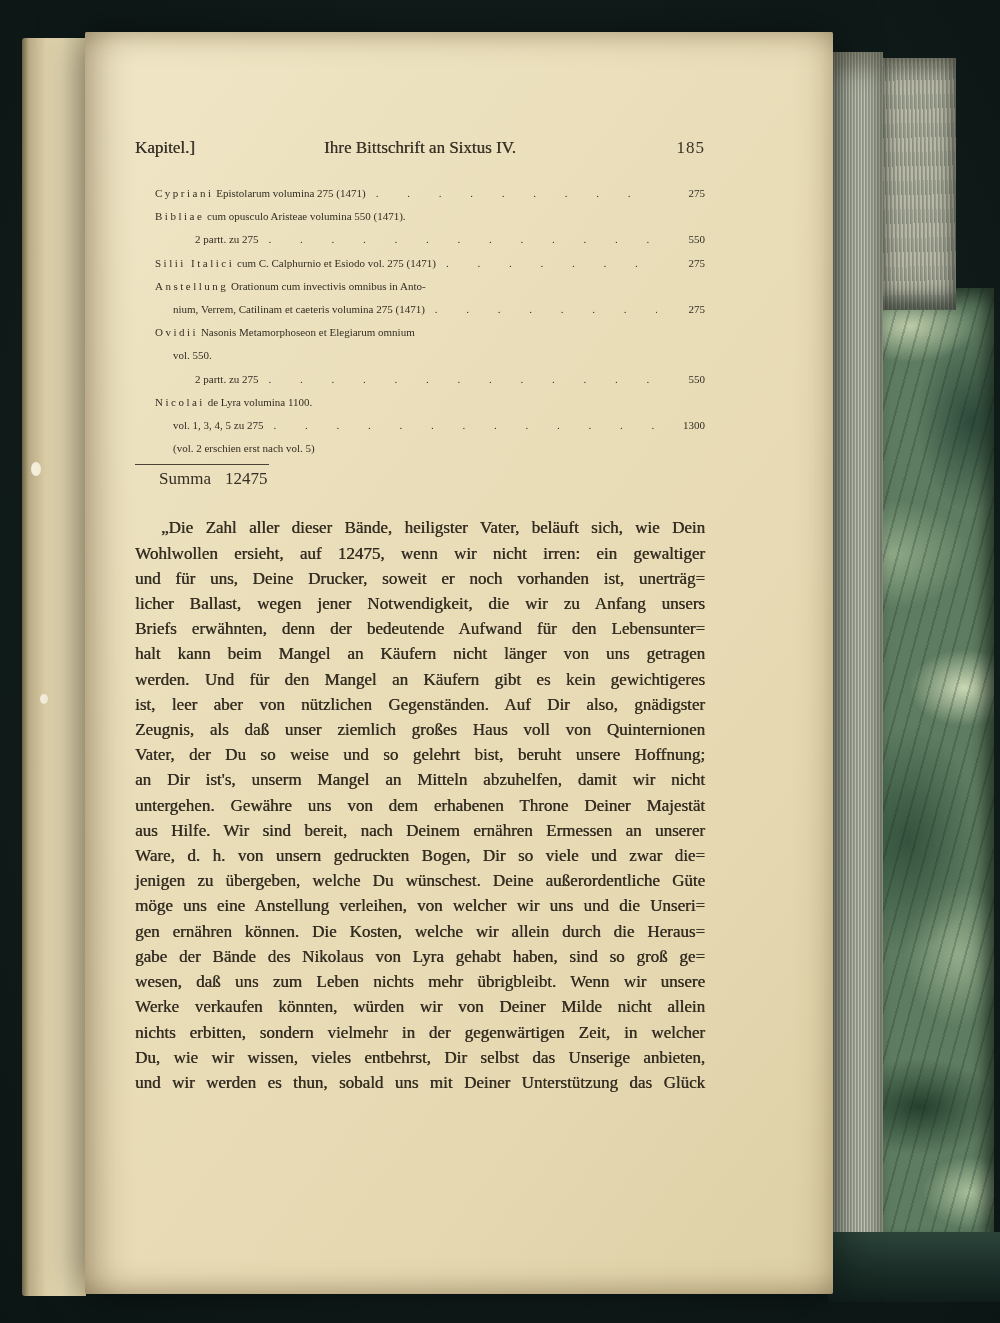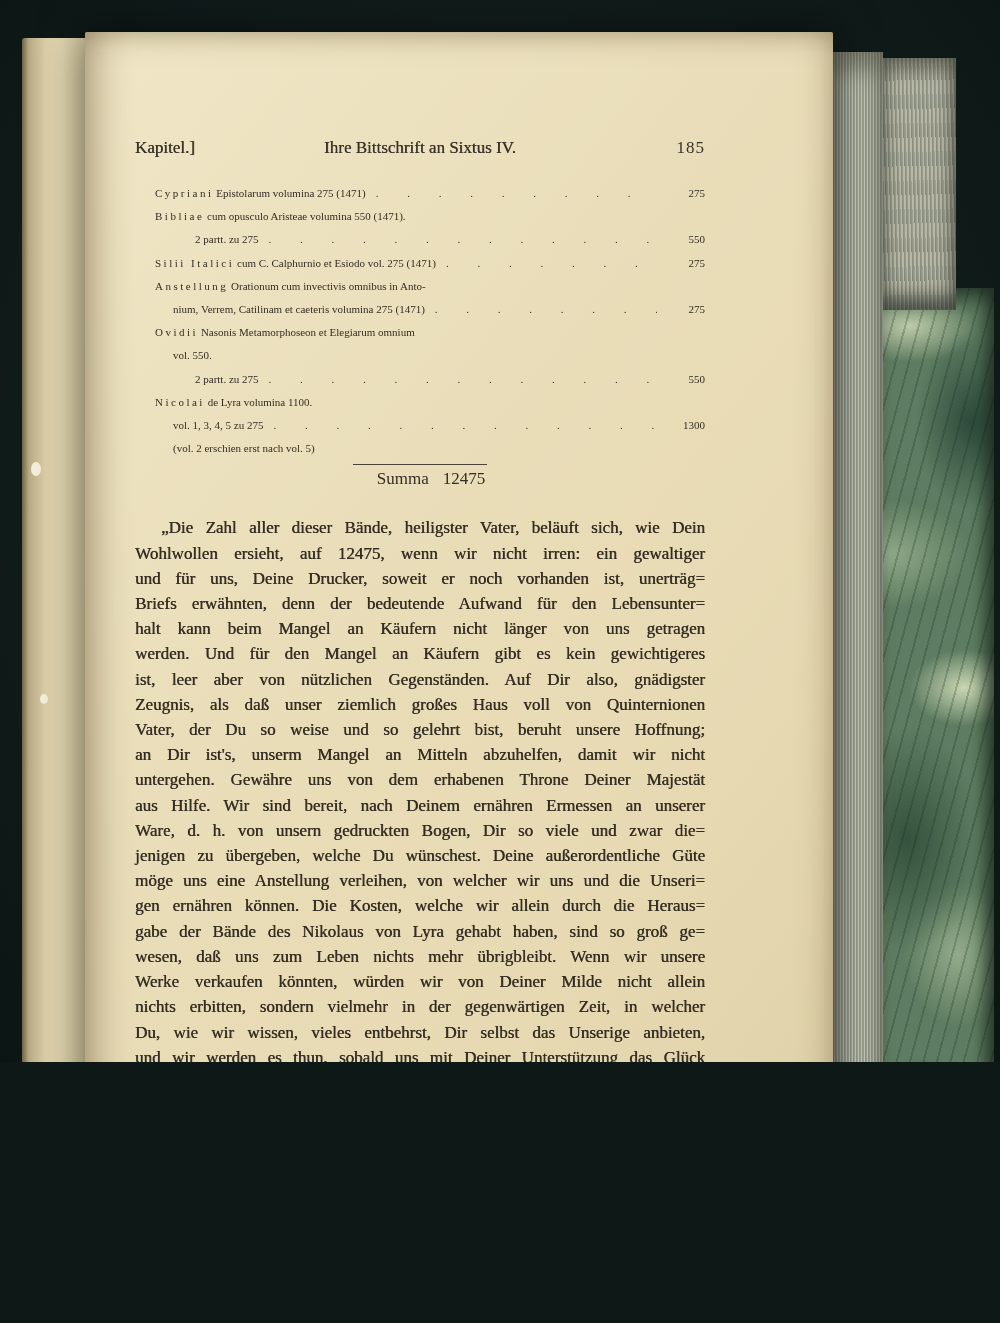--- a/index.html
+++ b/index.html
@@ -1,16 +1,16 @@
 <!DOCTYPE html>
 <html><head>
 <meta charset="utf-8">
 <style>
   html,body{margin:0;padding:0;background:#0e1817;}
-  .scene{position:relative;width:1000px;height:1062px;overflow:hidden;
+  .scene{position:relative;width:1000px;height:1323px;overflow:hidden;
          background:radial-gradient(ellipse at 50% 45%, #1a2826 0%, #111d1b 60%, #0b1514 100%);
          font-family:"Liberation Serif", serif;}
   
   .spine-edge{position:absolute;left:22px;top:38px;width:64px;height:1258px;z-index:2;
          background:linear-gradient(90deg,#6f6448 0px,#b8ab85 7px,#ddd0a9 24px,#e4d8b2 40px,#d8cba3 64px);
          border-radius:3px 0 0 3px;}
   .speck{position:absolute;z-index:3;background:#f4eedb;border-radius:50%;}
   
   .stack-main{position:absolute;left:831px;top:52px;width:52px;height:1232px;z-index:2;
          background:repeating-linear-gradient(90deg,#cdd0c0 0px,#cdd0c0 1px,#939c8c 1px,#a9af9e 3px);
@@ -51,21 +51,21 @@
   .h-center{flex:1;text-align:center;}
   .h-right{width:132px;text-align:right;text-shadow:none;letter-spacing:1px;}
   
   .ledger{font-size:11px;color:#332d23;}
   .lrow{display:flex;align-items:baseline;line-height:23.2px;}
   .ind0{padding-left:20px}.ind1{padding-left:38px}.ind2{padding-left:60px}
   .lead{letter-spacing:2.5px;white-space:pre;}
   .ltext{white-space:pre;}
   .dots{flex:1 1 0;min-width:14px;overflow:hidden;white-space:nowrap;letter-spacing:13px;margin:0 2px 0 10px;}
   .lval{flex:0 0 auto;min-width:46px;text-align:right;white-space:pre;}
-  .summa-row{display:flex;justify-content:center;margin-top:4px;}
+  .summa-row{display:flex;justify-content:flex-start;margin-top:4px;}
   .summa-box{border-top:1.5px solid #4a4236;padding:4px 2px 0 24px;display:flex;gap:14px;
              font-size:17px;color:#332d23;}
   
   .bodytext{margin-top:26px;font-size:17px;line-height:25.2px;color:#332c21;
             text-shadow:.45px 0 0 rgba(51,44,33,.85);}
   .bline{text-align:justify;text-align-last:justify;}
   .bline.first{padding-left:26px;}
 </style>
 </head>
 <body>
@@ -149,20 +149,21 @@
         <div class="summa-box">
           <span>Summa</span>
           <span class="summa-val">12475</span>
         </div>
       </div>
 
       <div class="bodytext" id="bodytext">
           <div class="bline first">„Die Zahl aller dieser Bände, heiligster Vater, beläuft sich, wie Dein</div>
           <div class="bline">Wohlwollen ersieht, auf 12475, wenn wir nicht irren: ein gewaltiger</div>
           <div class="bline">und für uns, Deine Drucker, soweit er noch vorhanden ist, unerträg=</div>
+          <div class="bline">licher Ballast, wegen jener Notwendigkeit, die wir zu Anfang unsers</div>
           <div class="bline">Briefs erwähnten, denn der bedeutende Aufwand für den Lebensunter=</div>
           <div class="bline">halt kann beim Mangel an Käufern nicht länger von uns getragen</div>
           <div class="bline">werden. Und für den Mangel an Käufern gibt es kein gewichtigeres</div>
           <div class="bline">ist, leer aber von nützlichen Gegenständen. Auf Dir also, gnädigster</div>
           <div class="bline">Zeugnis, als daß unser ziemlich großes Haus voll von Quinternionen</div>
           <div class="bline">Vater, der Du so weise und so gelehrt bist, beruht unsere Hoffnung;</div>
           <div class="bline">an Dir ist's, unserm Mangel an Mitteln abzuhelfen, damit wir nicht</div>
           <div class="bline">untergehen. Gewähre uns von dem erhabenen Throne Deiner Majestät</div>
           <div class="bline">aus Hilfe. Wir sind bereit, nach Deinem ernähren Ermessen an unserer</div>
           <div class="bline">Ware, d. h. von unsern gedruckten Bogen, Dir so viele und zwar die=</div>

